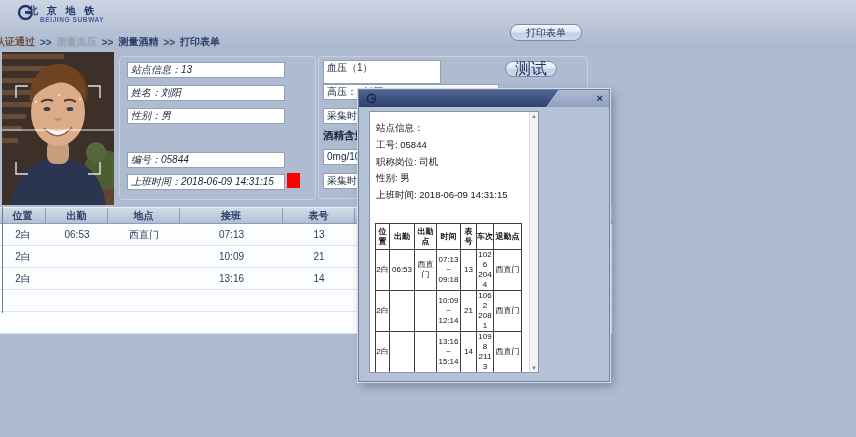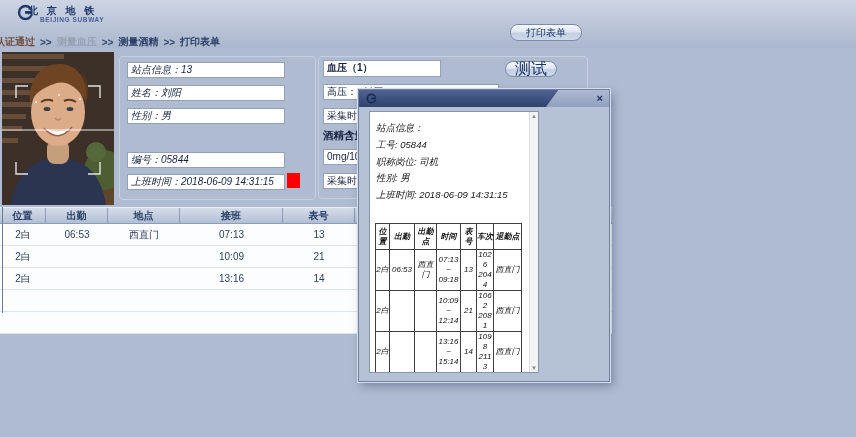--- a/index.html
+++ b/index.html
@@ -56,21 +56,21 @@
   .st-edge { position:absolute; left:2px; top:207px; width:1px; height:106px; background:#6b7b97; }
 
   
   .dialog { position:absolute; left:358px; top:89px; width:252px; height:293px; background:#b5c1d5;
     border:1px solid #6f81a0; box-shadow:0 0 0 1px #d5dde9, 3px 4px 9px rgba(25,35,65,.35); z-index:30; }
   .d-title { position:absolute; left:0; top:0; width:100%; height:17px; overflow:hidden;
     background:linear-gradient(#506392, #2e426e); }
   .d-title .diag { position:absolute; right:-8px; top:-2px; width:66px; height:24px;
     background:linear-gradient(#b2bed5, #8797bb); transform:skewX(-36deg); }
   .d-close { position:absolute; right:6px; top:1px; font-size:11px; font-weight:bold; color:#1d2f58; z-index:2; cursor:pointer; line-height:15px; }
-  .d-content { position:absolute; left:10px; top:21px; width:170px; height:262px; background:#fff; border:1px solid #8796ae; overflow:hidden;font-style:italic; }
+  .d-content { position:absolute; left:10px; top:21px; width:170px; height:262px; background:#fff; border:1px solid #8796ae; overflow:hidden; }
   .d-scroll { position:absolute; right:0; top:0; width:9px; height:100%; background:#f3f3f3; border-left:1px solid #ddd; }
   .d-scroll .up { position:absolute; top:1px; left:1px; font-size:6px; color:#888; }
   .d-scroll .dn { position:absolute; bottom:1px; left:1px; font-size:6px; color:#888; }
   .d-info { position:absolute; left:6px; top:8px; list-style:none; }
   .d-info li { font-size:9.5px; color:#151515; height:16.8px; line-height:16.8px; white-space:nowrap; }
 
   .dtable { position:absolute; left:5px; top:111px; width:146px; border-collapse:collapse; table-layout:fixed; }
   .dtable th, .dtable td { border:1px solid #3f3f3f; font-size:8px; color:#111; text-align:center;
     vertical-align:middle; padding:0; word-break:break-all; white-space:pre-line; line-height:1.25; }
   .dtable th { font-weight:bold; height:26px; }
@@ -150,21 +150,21 @@
 
   <div class="gbox gb-left"></div>
   <div class="field abs" style="left:127px;top:62px">站点信息：13</div>
   <div class="field abs" style="left:127px;top:85px">姓名：刘阳</div>
   <div class="field abs" style="left:127px;top:108px">性别：男</div>
   <div class="field abs" style="left:127px;top:152px">编号：05844</div>
   <div class="field abs" style="left:127px;top:174px">上班时间：2018-06-09 14:31:15</div>
   <div class="red-ind"></div>
 
   <div class="gbox gb-mid"></div>
-  <div class="mbox" style="top:60px;width:118px;height:17px;font-weight:bold">血压（1）</div>
+  <div class="mbox" style="top:60px;width:118px;height:24px;font-weight:normal">血压（1）</div>
   <div class="mbox" style="top:84px;width:176px;height:16px">高压：- 低压</div>
   <div class="mbox" style="top:108px;width:176px;height:16px">采集时间</div>
   <div class="mlabel" style="top:129px">酒精含量</div>
   <div class="mbox" style="top:149px;width:176px;height:16px">0mg/10</div>
   <div class="mbox" style="top:173px;width:176px;height:16px">采集时间</div>
   <div class="btn btn-test abs">测试</div>
 
   <div class="stable">
     <div class="st-head">
       <div class="cell c0">位置</div>

